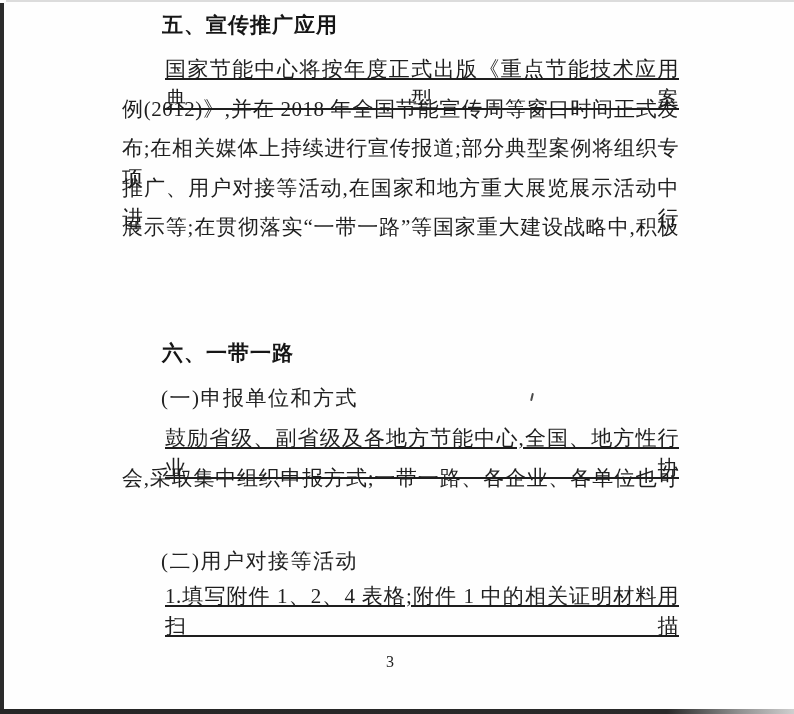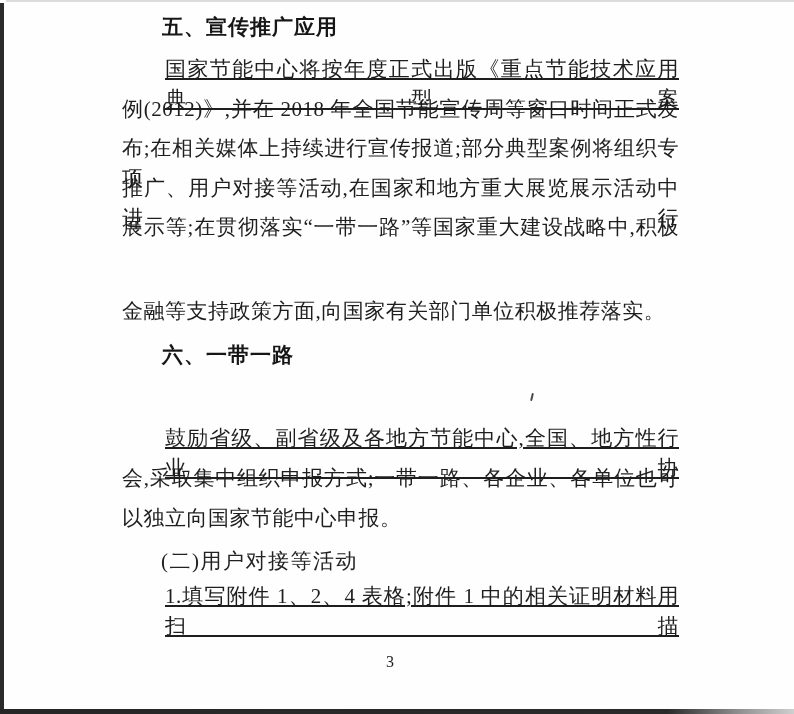--- a/index.html
+++ b/index.html
@@ -43,21 +43,21 @@
   .just {
     white-space: normal;
     text-align: justify;
     text-align-last: justify;
   }
   .indent {
     left: 165px; width: 514px; text-decoration: underline;
   }
   .heading {
     left: 162px; width: 520px;
-    font-family: Liberation Serif, serif;
+    font-family: Liberation Mono, monospace;
     font-weight: 700;
     font-size: 21px;
     color: #161616;
     letter-spacing: 1px;
   }
   .kaiti {
     left: 161px; width: 520px;
     font-size: 21px;
     letter-spacing: 1.5px;
     color: #222222;
@@ -93,32 +93,31 @@
 
   <div class="line just" style="top:94px">例(2012)》,并在 2018 年全国节能宣传周等窗口时间正式发</div>
 
   <div class="line just" style="top:173px">推广、用户对接等活动,在国家和地方重大展览展示活动中进行</div>
 
   <div class="line just" style="top:133px">布;在相关媒体上持续进行宣传报道;部分典型案例将组织专项</div>
 
   <div class="line just" style="top:212px">展示等;在贯彻落实“一带一路”等国家重大建设战略中,积极</div>
 
 
-  <div class="line" style="top:296px">金融等支持政策方面,向国家有关部门单位积极推荐落实。</div>
 
   <div class="line heading" style="top:340px">六、一带一路</div>
 
+  <div class="line kaiti" style="top:383px">(一)申报单位和方式</div>
 
   <div class="speck"></div>
 
   <div class="line indent just" style="top:423px">鼓励省级、副省级及各地方节能中心,全国、地方性行业协</div>
 
   <div class="line just" style="top:463px">会,采取集中组织申报方式;一带一路、各企业、各单位也可</div>
 
-  <div class="line" style="top:503px">以独立向国家节能中心申报。</div>
 
   <div class="line kaiti" style="top:546px">(二)用户对接等活动</div>
 
   <div class="line indent just" style="top:581px">1.填写附件 1、2、4 表格;附件 1 中的相关证明材料用扫描</div>
 
   <div class="pageno">3</div>
 
 </div>
 
 </body></html>

